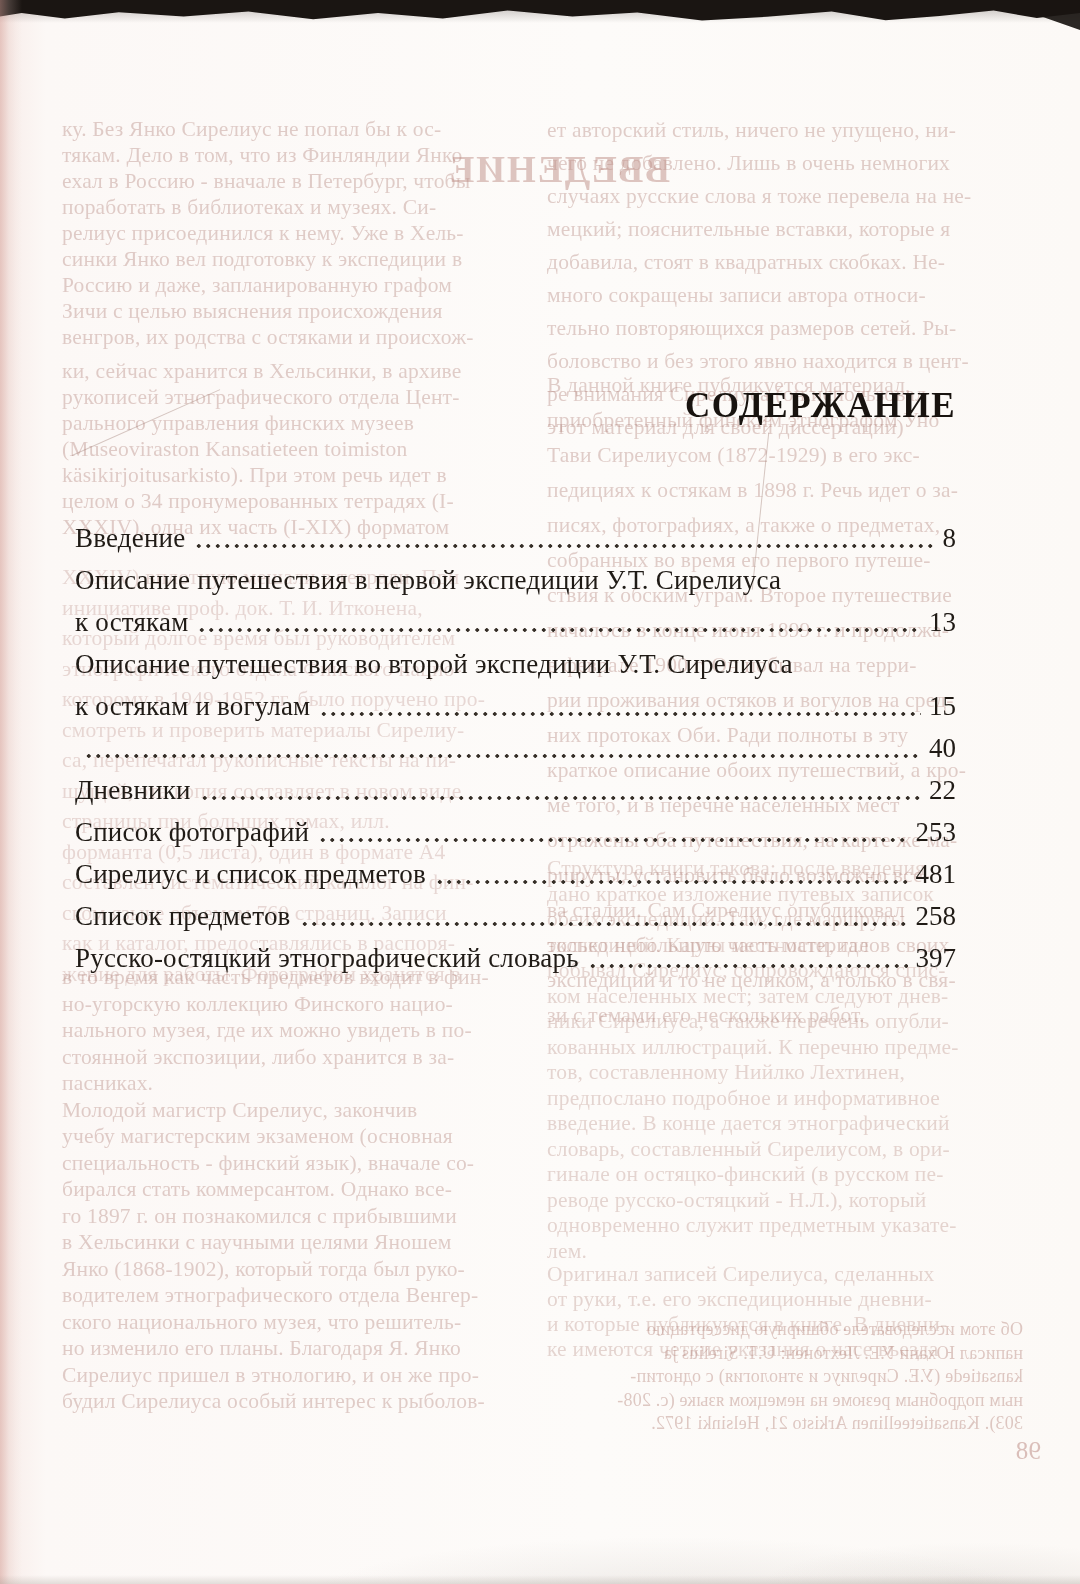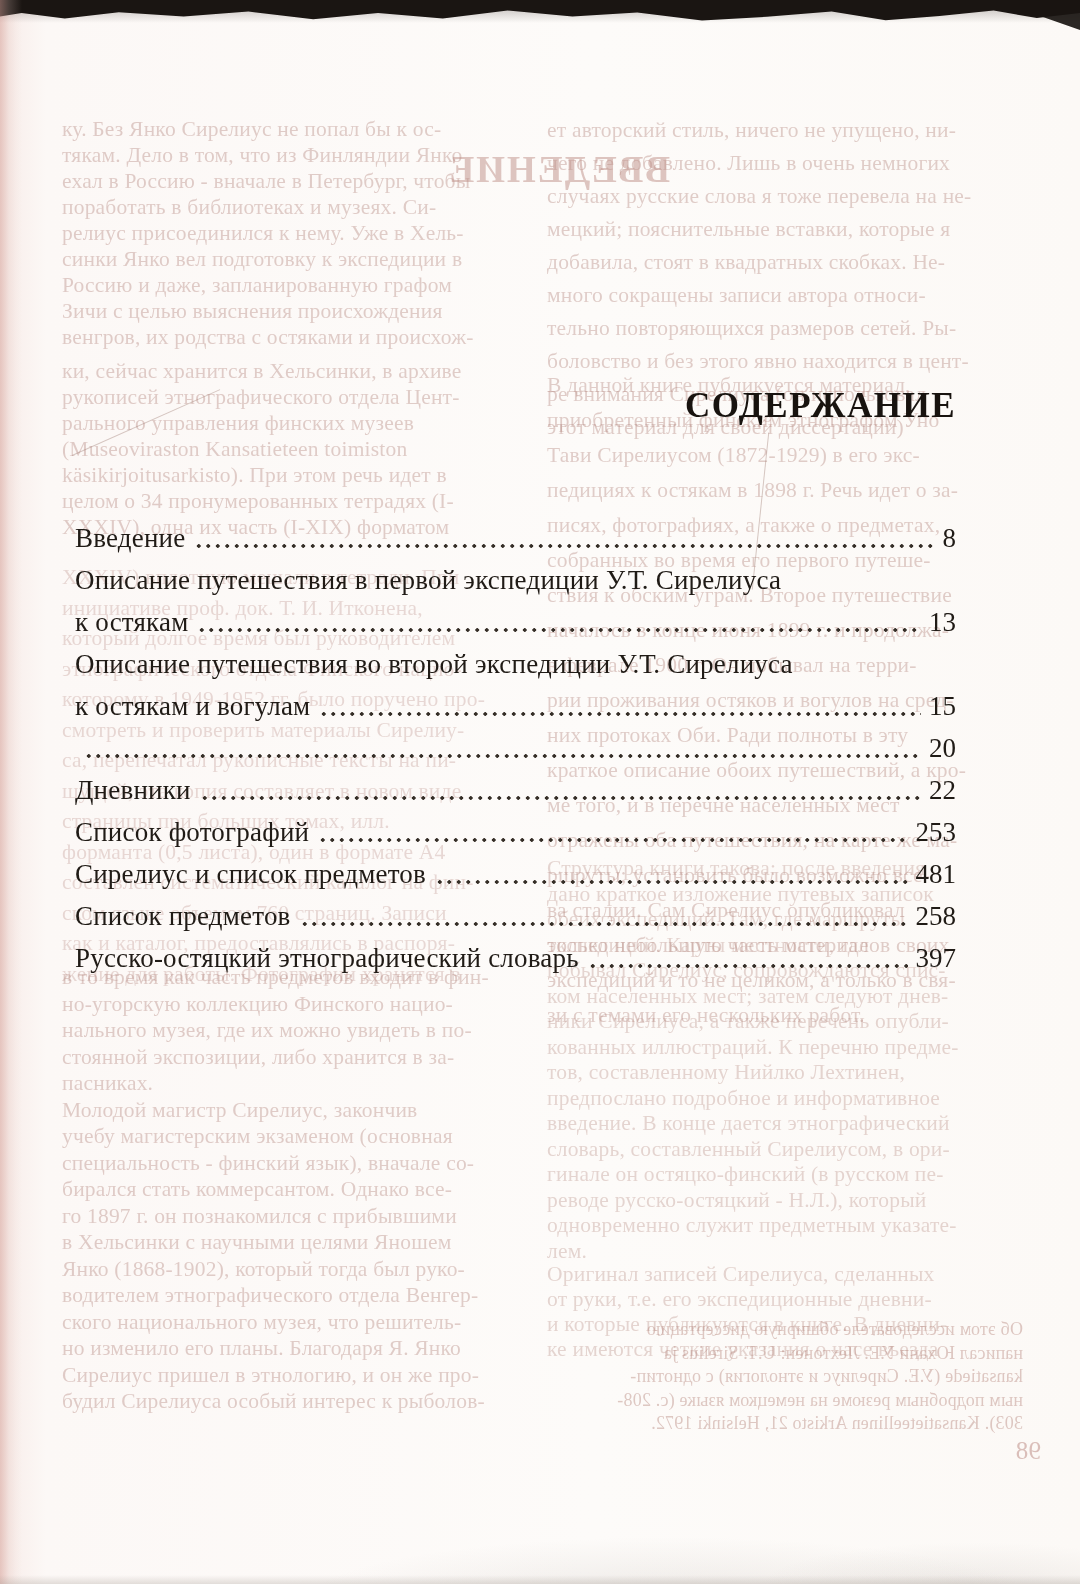--- a/index.html
+++ b/index.html
@@ -188,21 +188,21 @@
     <div class="row">
       <span class="lbl">Описание путешествия во второй экспедиции У.Т. Сирелиуса</span>
     </div>
     <div class="row">
       <span class="lbl">к остякам и вогулам</span>
       <span class="dots"></span>
       <span class="pg">15</span>
     </div>
     <div class="row">
       <span class="dots"></span>
-      <span class="pg">20</span>
+      <span class="pg">40</span>
     </div>
     <div class="row">
       <span class="lbl">Дневники</span>
       <span class="dots"></span>
       <span class="pg">22</span>
     </div>
     <div class="row">
       <span class="lbl">Список фотографий</span>
       <span class="dots"></span>
       <span class="pg">253</span>

